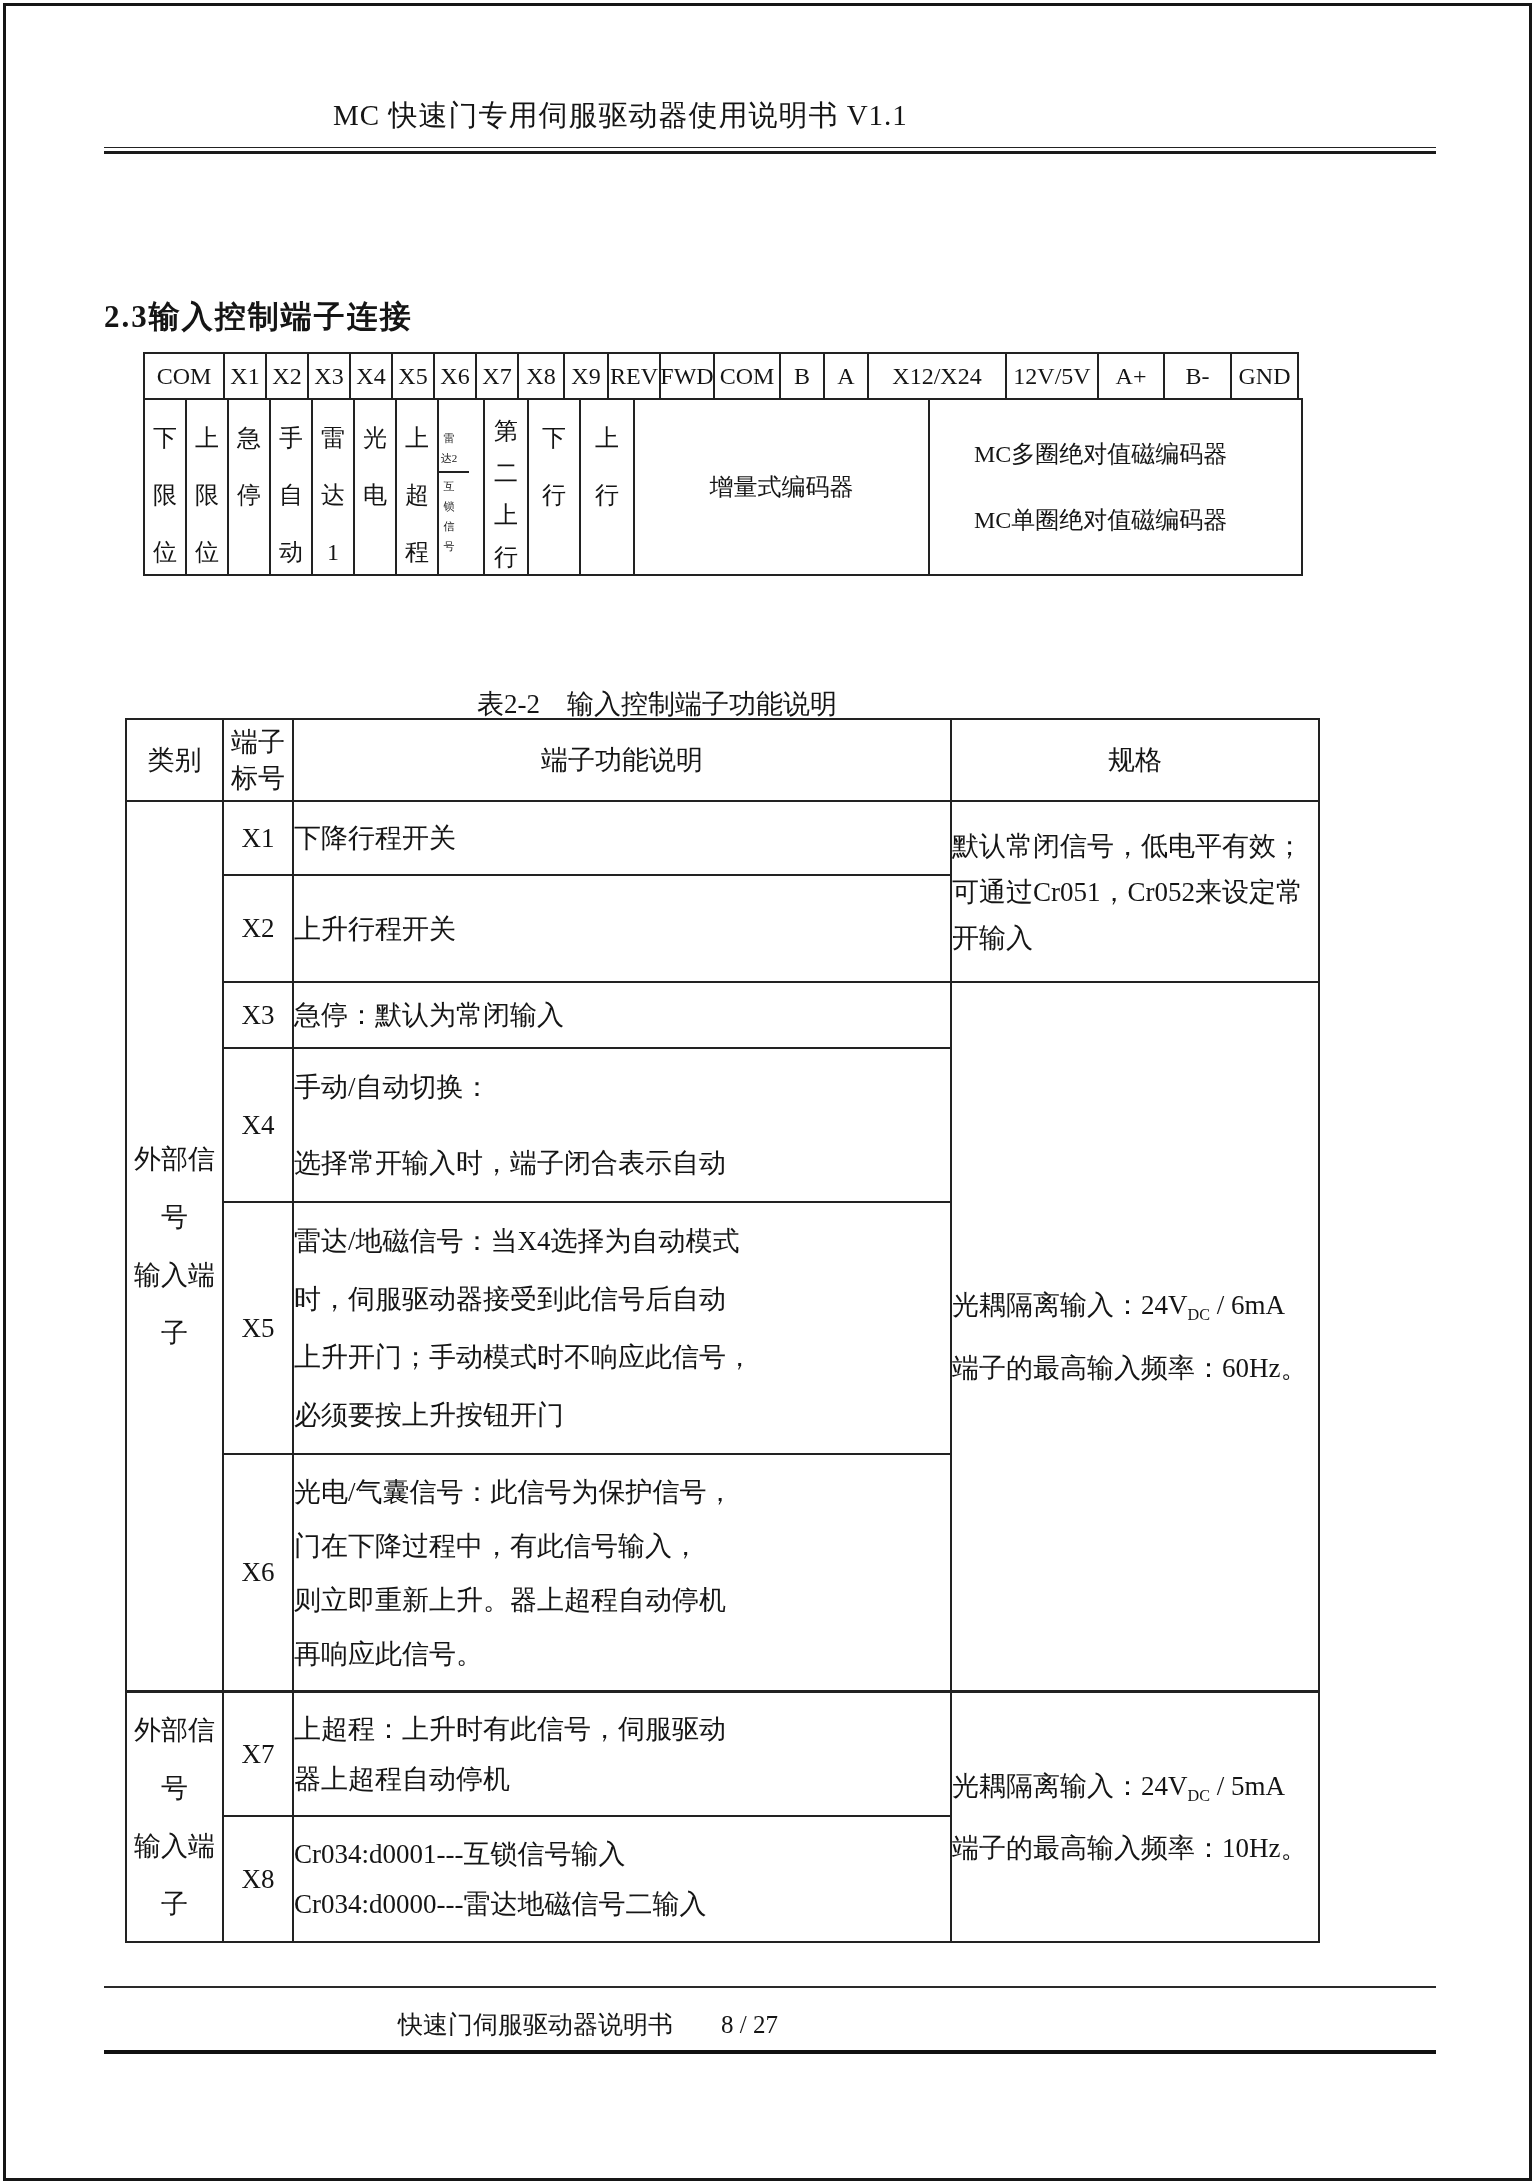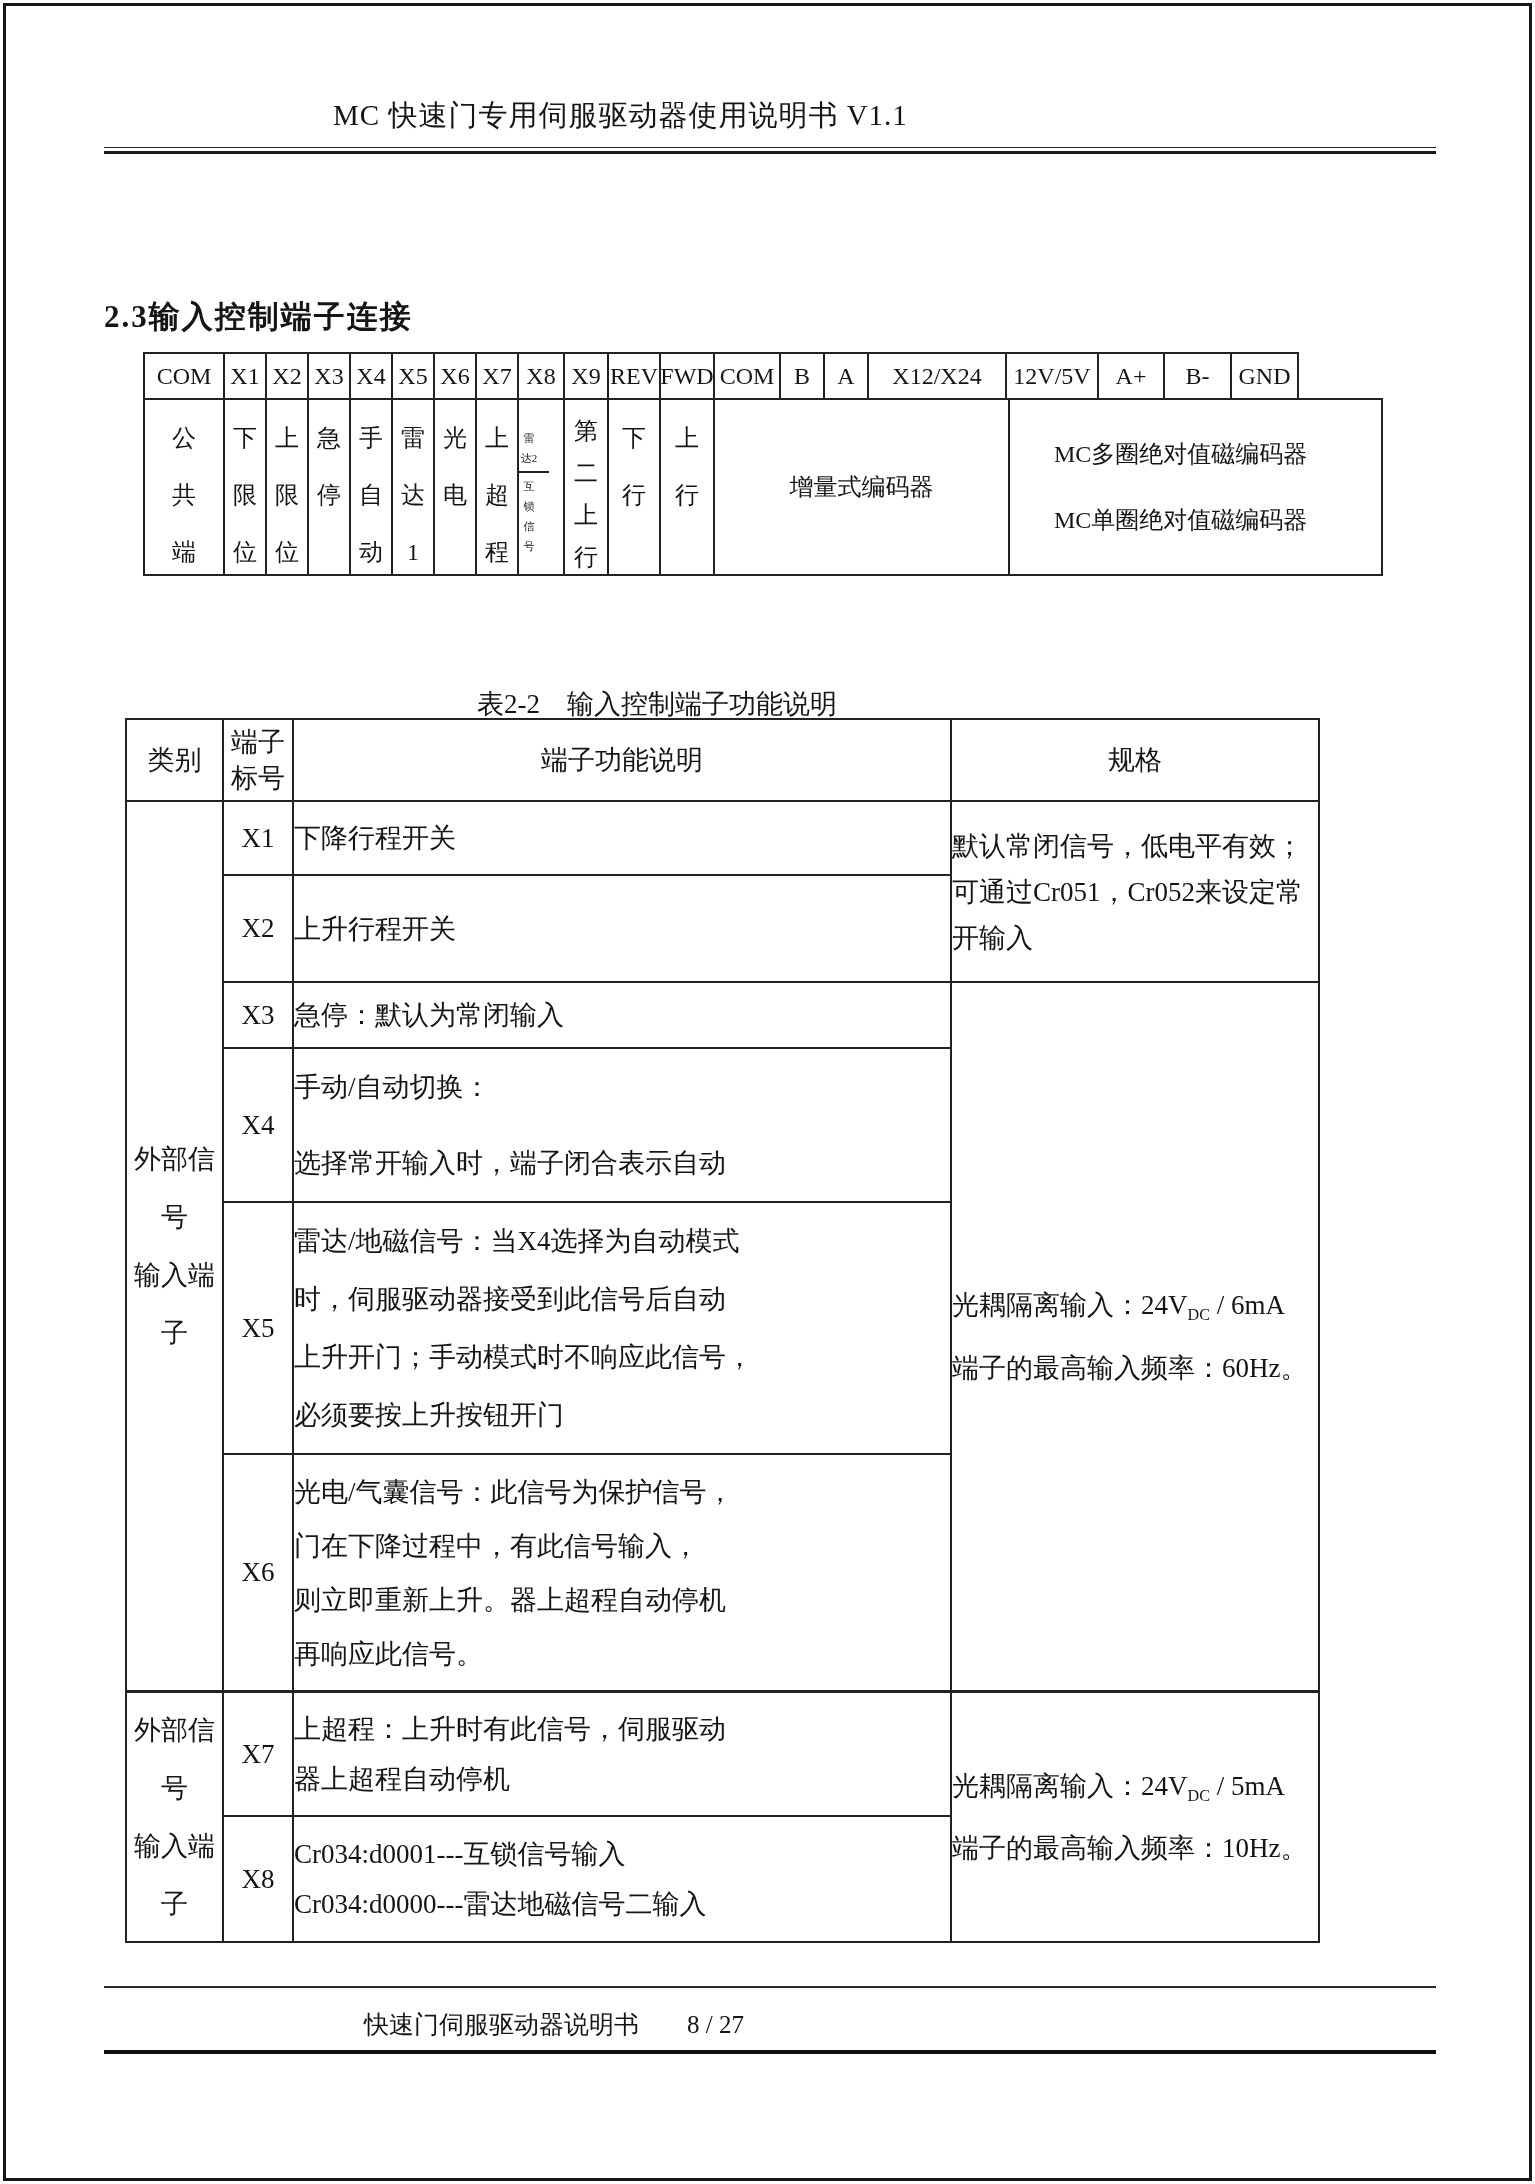--- a/index.html
+++ b/index.html
@@ -46,21 +46,21 @@
   .lh58{line-height:58px;}
   .lh54{line-height:54px;}
   .lh50{line-height:50px;}
   .spec{padding-left:32px;white-space:pre;line-height:46px;}
   .specd{padding-left:32px;white-space:nowrap;line-height:52px;}
   .spec-top{vertical-align:top;padding-top:22px;}
   .ft sub{font-size:0.6em;}
   .grp td{border-top-width:3px;}
 
   .rule-thin{position:absolute;left:104px;top:1986px;width:1332px;border-top:2px solid #2a2a2a;}
-  .footer{position:absolute;left:364px;top:2010px;display:flex;gap:48px;font-size:25px;line-height:30px;}
+  .footer{position:absolute;left:398px;top:2010px;display:flex;gap:48px;font-size:25px;line-height:30px;}
   .rule-thick{position:absolute;left:104px;top:2050px;width:1332px;border-top:4px solid #111;}
 </style>
 </head>
 <body>
 
 <div class="page">
   <div class="frame"></div>
 
   <div class="doc-title">MC 快速门专用伺服驱动器使用说明书 V1.1</div>
   <div class="header-rule"></div>
@@ -84,23 +84,20 @@
       <div style="width:68px">COM</div>
       <div style="width:46px">B</div>
       <div style="width:46px">A</div>
       <div style="width:140px">X12/X24</div>
       <div style="width:94px">12V/5V</div>
       <div style="width:68px">A+</div>
       <div style="width:69px">B-</div>
       <div style="width:69px">GND</div>
     </div>
     <div class="ts-row ts-r2">
-      <div style="width:82px">
-          <span class="vspan">公共端</span>
-        </div>
       <div style="width:44px">
           <span class="vspan">下限位</span>
         </div>
       <div style="width:44px">
           <span class="vspan">上限位</span>
         </div>
       <div style="width:44px">
           <span class="vspan">急停</span>
         </div>
       <div style="width:44px">

